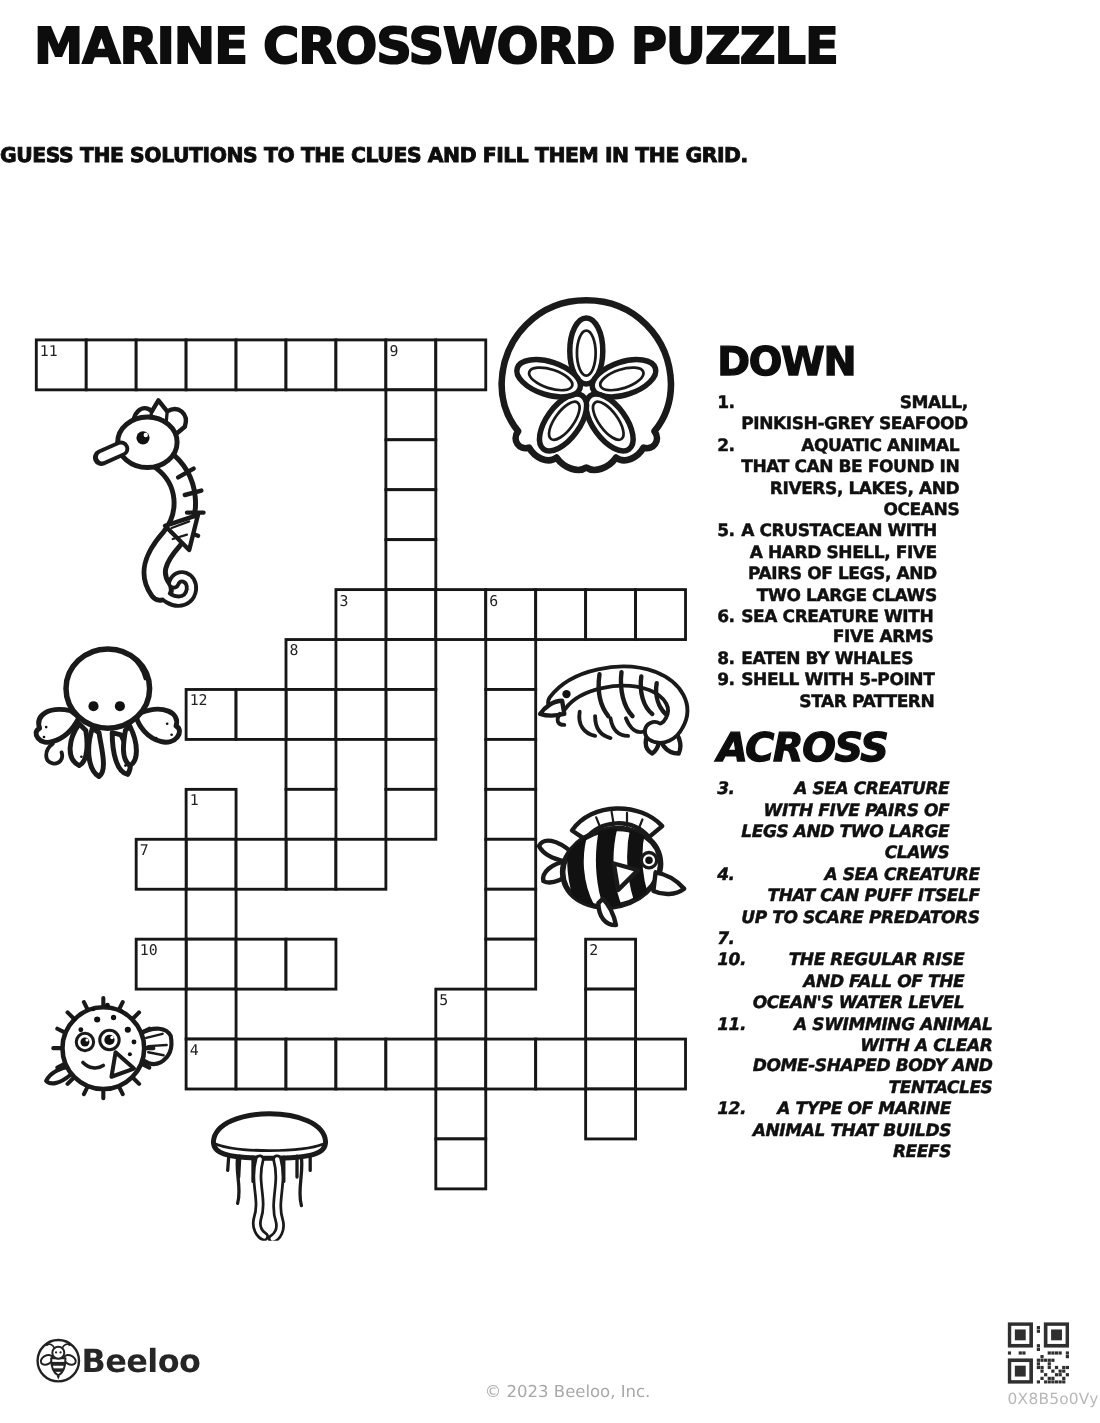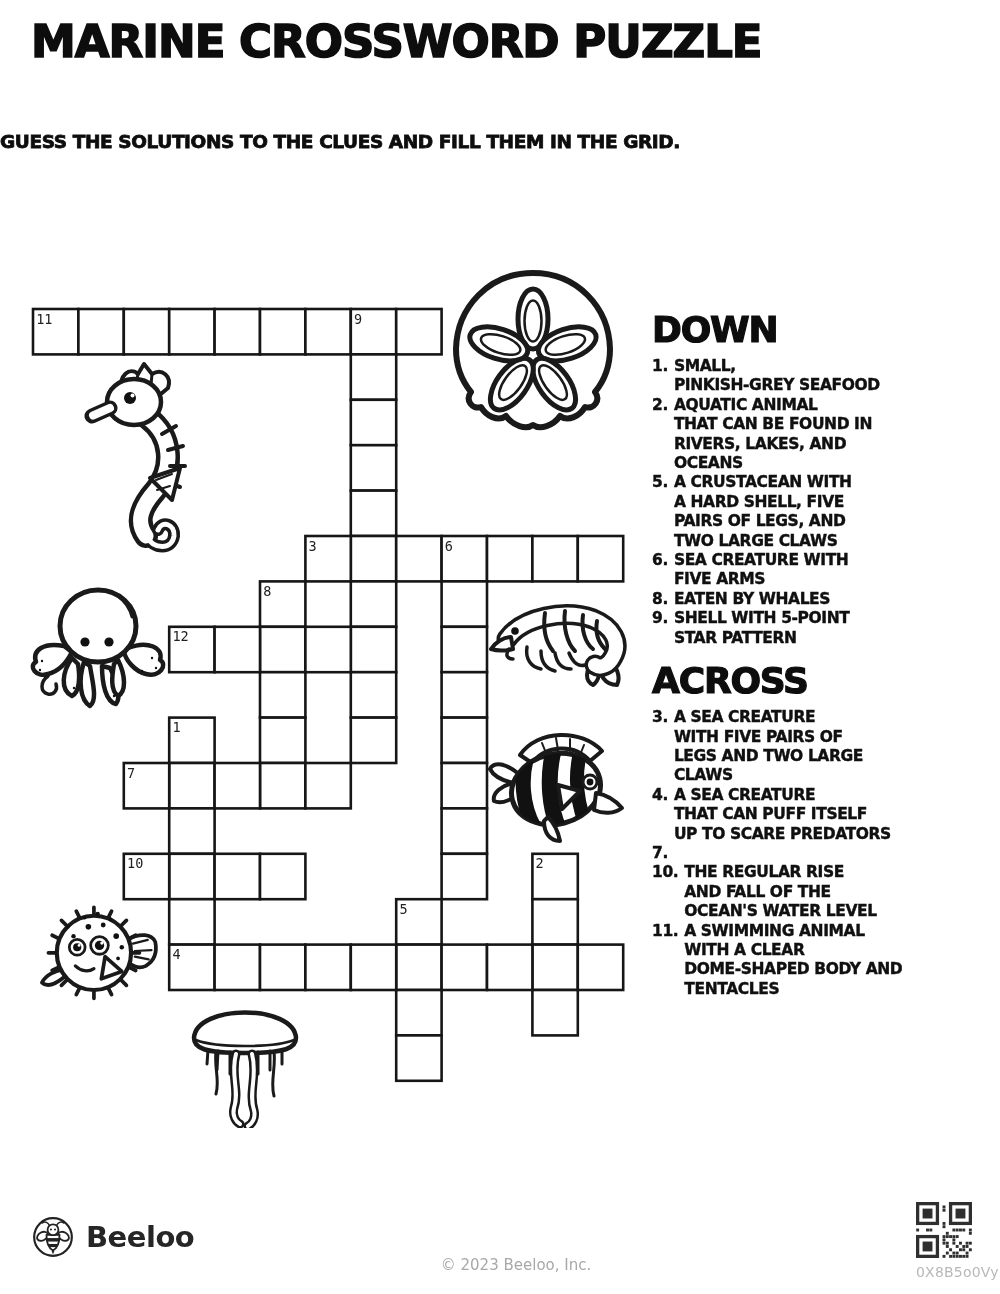--- a/index.html
+++ b/index.html
@@ -16,30 +16,30 @@
   .grid-svg{position:absolute;left:0;top:0;}
   .cw-cell{fill:#ffffff;stroke:#161616;stroke-width:2.6;}
   .cw-num{font-family:"DejaVu Sans Mono","Liberation Mono",monospace;font-size:13.5px;fill:#222;}
 
   .illus{position:absolute;}
 
   .clues{position:absolute;left:652px;top:299px;width:345px;}
   .clue-heading{margin:12px 0 8px 0;font-size:36px;line-height:38px;font-weight:800;
          letter-spacing:-1.2px;text-transform:uppercase;color:#0d0d0d;
          -webkit-text-stroke:1.2px #0d0d0d;}
-  .clue-section-across{margin-top:14px;}
+  .clue-section-across{margin-top:14px;font-style:italic;}
   .clue{display:flex;align-items:flex-start;text-transform:uppercase;
         font-size:15.5px;font-weight:800;letter-spacing:-0.4px;line-height:19.4px;
         color:#101010;-webkit-text-stroke:0.4px #101010;}
   .clue-num{flex:none;margin-right:6px;}
   .clue-lines{display:block;}
-  .clue-line{display:block;white-space:nowrap;}
+  .clue-line{display:block;white-space:nowrap;text-align:right;}
 
   .footer-left{position:absolute;left:32px;top:1216px;height:42px;display:flex;
-        align-items:center;gap:12px;}
+        align-items:center;}
   .brand{font-size:29px;font-weight:700;letter-spacing:-0.5px;color:#262626;}
   .copyright{position:absolute;left:0;right:0;top:1256px;text-align:center;
         font-size:15px;color:#a8a8a8;padding-left:32px;}
   .qr-block{position:absolute;left:916px;top:1202px;width:56px;text-align:center;}
   .qr-label{margin-top:2px;font-size:14px;color:#b8b8b8;letter-spacing:0.2px;}
 </style>
 </head>
 <body>
 
 <div>
@@ -371,20 +371,28 @@
           </div>
           <div class="clue">
             <span class="clue-num">11.</span>
             <span class="clue-lines">
               <span class="clue-line">A swimming animal</span>
               <span class="clue-line">with a clear</span>
               <span class="clue-line">dome-shaped body and</span>
               <span class="clue-line">tentacles</span>
             </span>
           </div>
+          <div class="clue">
+            <span class="clue-num">12.</span>
+            <span class="clue-lines">
+              <span class="clue-line">A type of marine</span>
+              <span class="clue-line">animal that builds</span>
+              <span class="clue-line">reefs</span>
+            </span>
+          </div>
         </div>
     </section>
   </aside>
 
   <div class="footer-left">
     <svg width="42" height="42" viewBox="0 0 58 58">
       <defs>
           <clipPath id="beebody">
             <path d="M20,26 C20,38 23.5,45 29,47.5 C34.5,45 38,38 38,26 Z"></path>
           </clipPath>

